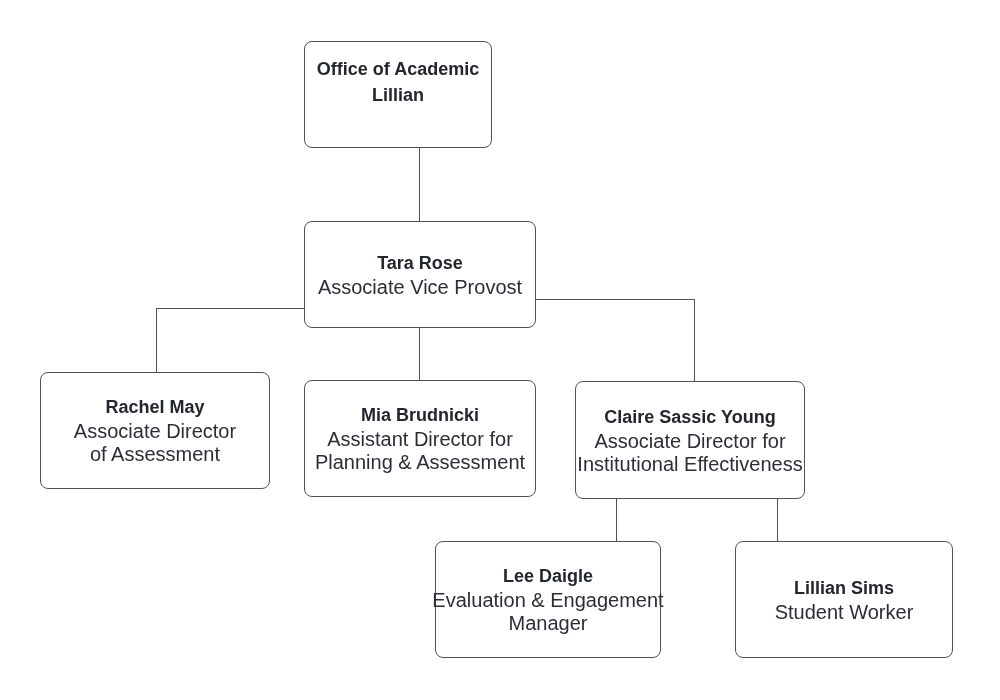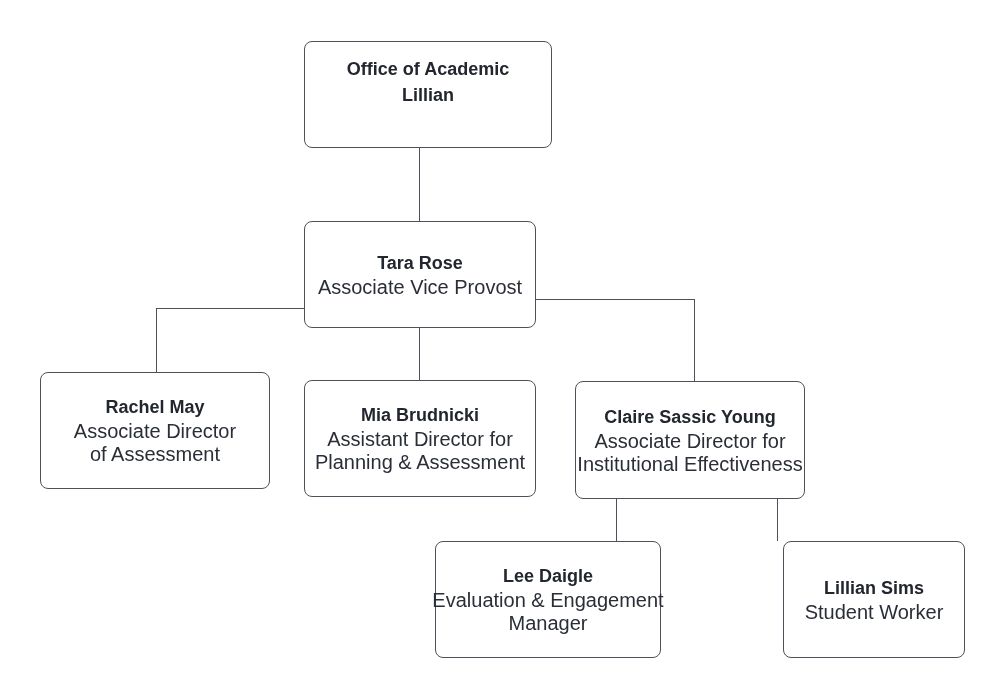--- a/index.html
+++ b/index.html
@@ -37,27 +37,27 @@
   }
   .node .title {
     font-size: 20px;
     line-height: 23px;
     font-weight: normal;
     color: #2a2e36;
   }
   .node .name div, .node .title div { white-space: nowrap; }
 
   
-  .n-office  { left: 304px; top: 41px;  width: 248px; height: 107px; padding-bottom: 25px; }
+  .n-office  { left: 304px; top: 41px;  width: 188px; height: 107px; padding-bottom: 25px; }
   .n-tara    { left: 304px; top: 221px; width: 232px; height: 107px; text-align: right; }
   .n-rachel  { left: 40px;  top: 372px; width: 230px; height: 117px; }
   .n-mia     { left: 304px; top: 380px; width: 232px; height: 117px; }
   .n-claire  { left: 575px; top: 381px; width: 230px; height: 118px; }
   .n-lee     { left: 435px; top: 541px; width: 226px; height: 117px; }
-  .n-lillian { left: 735px; top: 541px; width: 182px; height: 117px; margin-left: 48px; }
+  .n-lillian { left: 735px; top: 541px; width: 218px; height: 117px; }
 
   
   .n-rachel .name, .n-mia .name, .n-claire .name,
   .n-lee .name, .n-tara .name, .n-lillian .name { line-height: 25px; }
 
   
   .line {
     position: absolute;
     background: #4d525a;
   }

